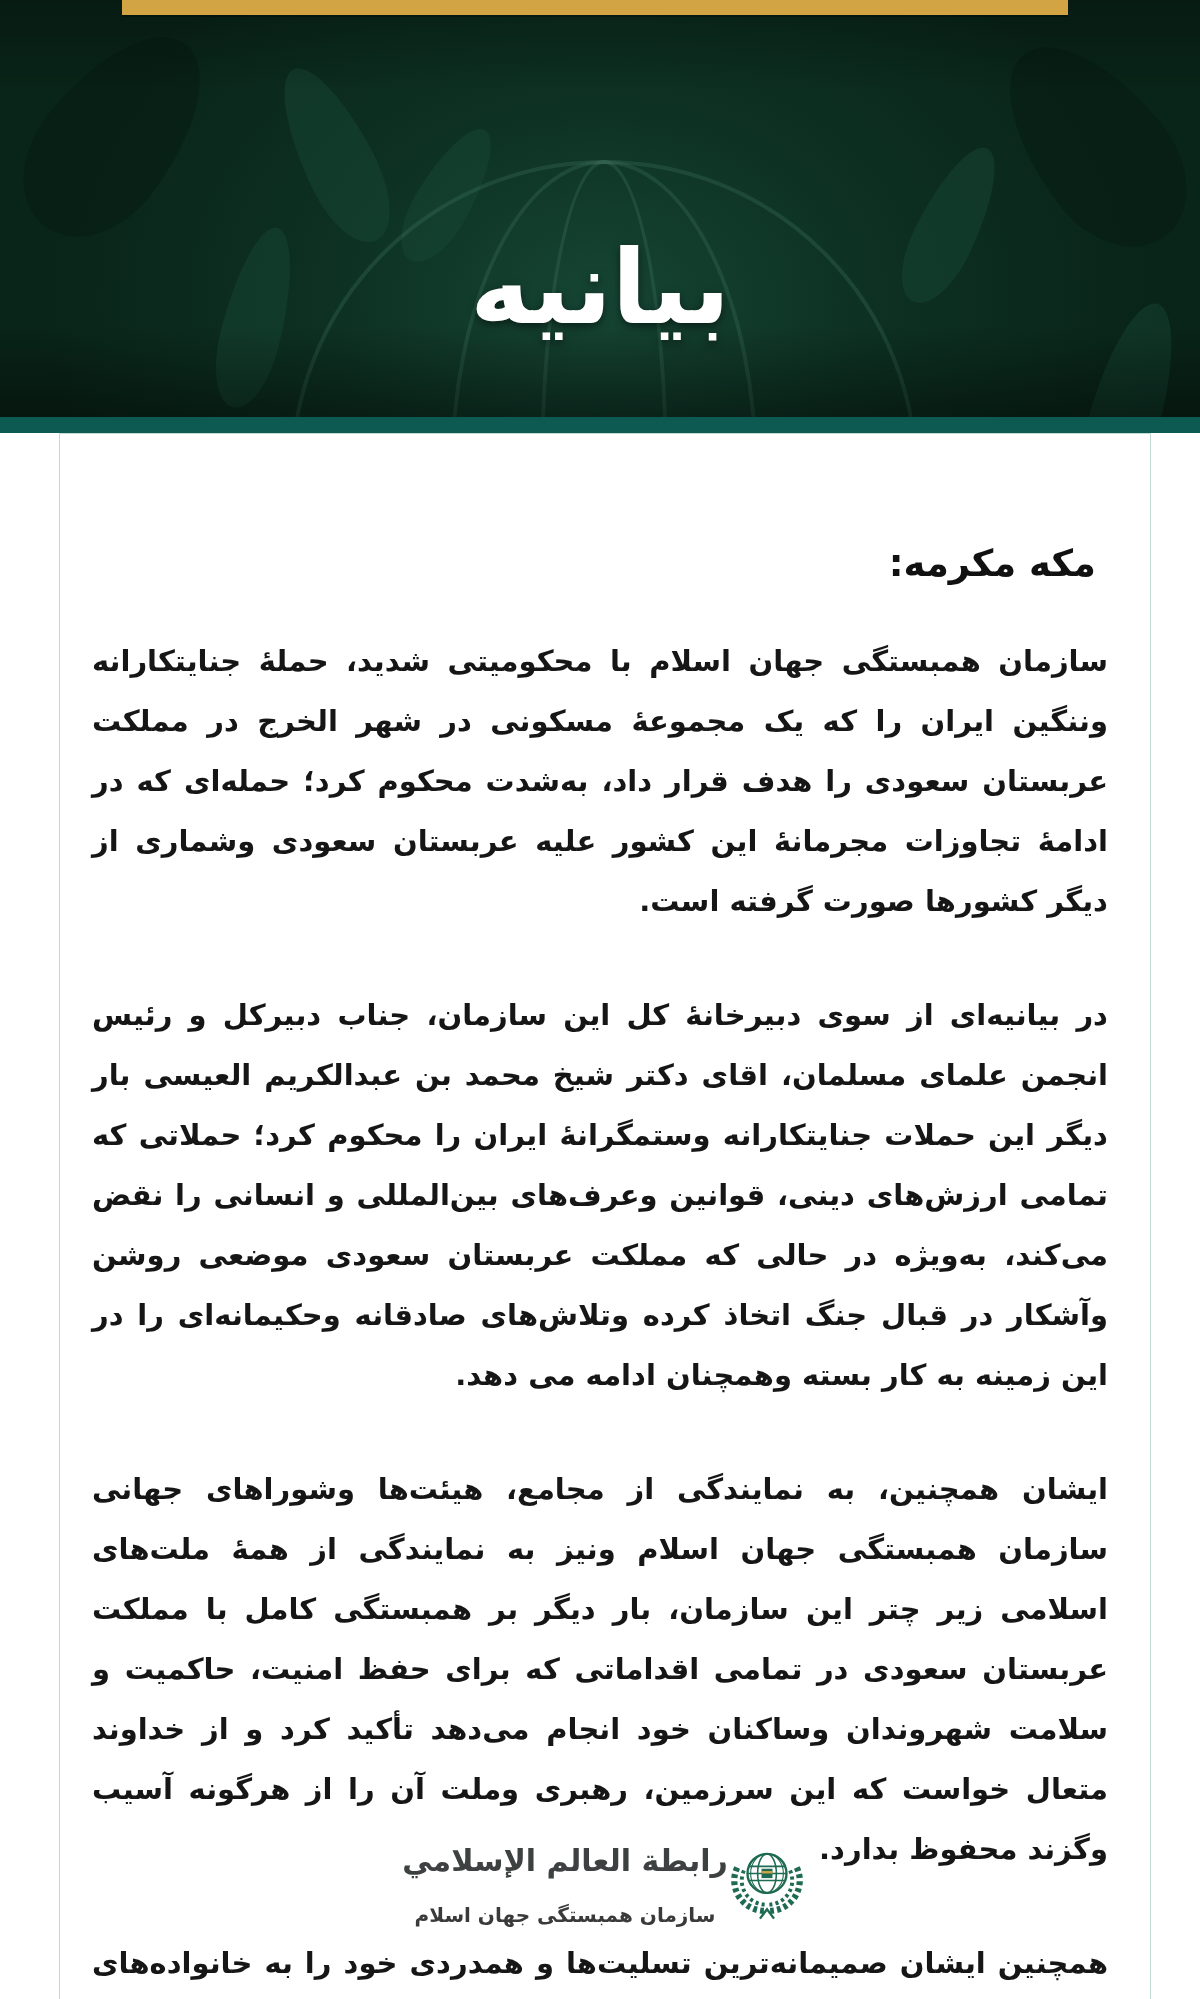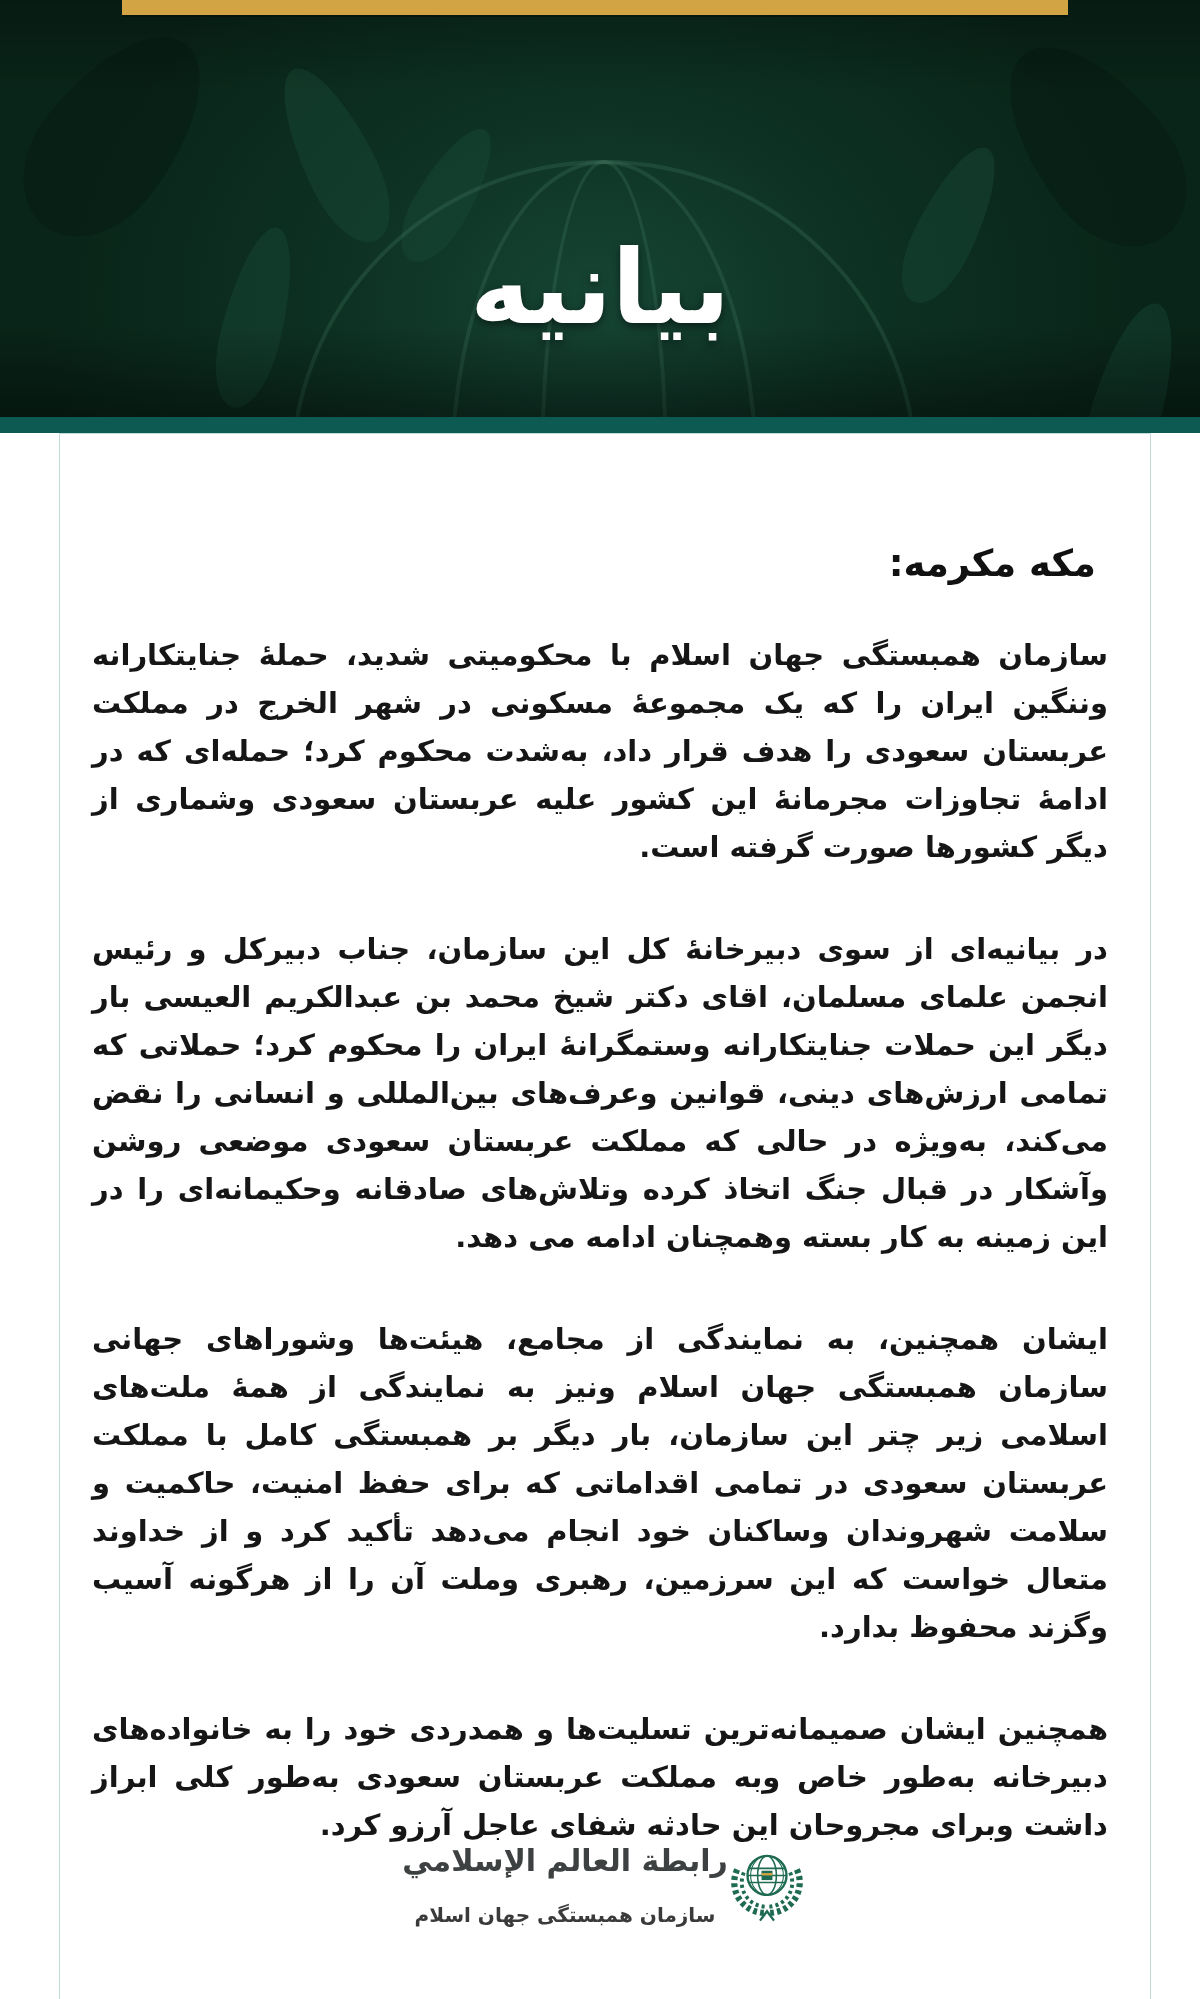--- a/index.html
+++ b/index.html
@@ -42,27 +42,27 @@
     background:#ffffff;border:1px solid #c0dad6;box-sizing:border-box;
     padding:0 42px 0 32px;
   }
   .doc-body{direction:rtl;color:#161616;}
   .salutation{
     padding-top:108px;margin:0 12px 46px 0;
     font-size:37px;font-weight:bold;text-align:right;color:#111111;
   }
   .doc-body p{
     margin:0 0 54px 0;
-    font-size:29px;font-weight:bold;line-height:48px;
+    font-size:29px;font-weight:bold;line-height:60px;
     text-align:justify;text-justify:inter-word;
   }
   
   .footer-logo{
     position:absolute;left:8px;right:0;top:1838px;
-    display:flex;justify-content:center;align-items:flex-end;gap:0;
+    display:flex;justify-content:center;align-items:center;gap:0;
   }
   .logo-text-col{display:flex;flex-direction:column;align-items:center;}
   .logo-calligraphy{
     direction:rtl;font-size:30px;font-weight:bold;color:#3e4141;line-height:1.5;
   }
   .logo-caption{
     direction:rtl;font-size:20px;font-weight:bold;color:#3a3a3a;margin-top:20px;
   }
   .emblem{margin-top:-2px;}
 </style>

